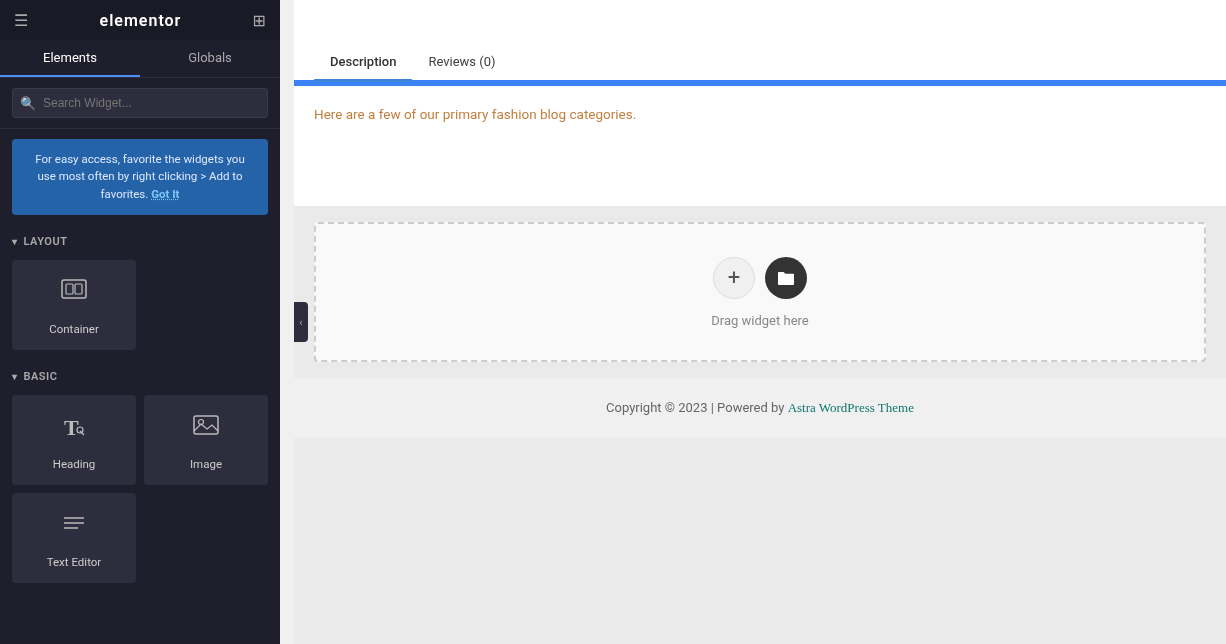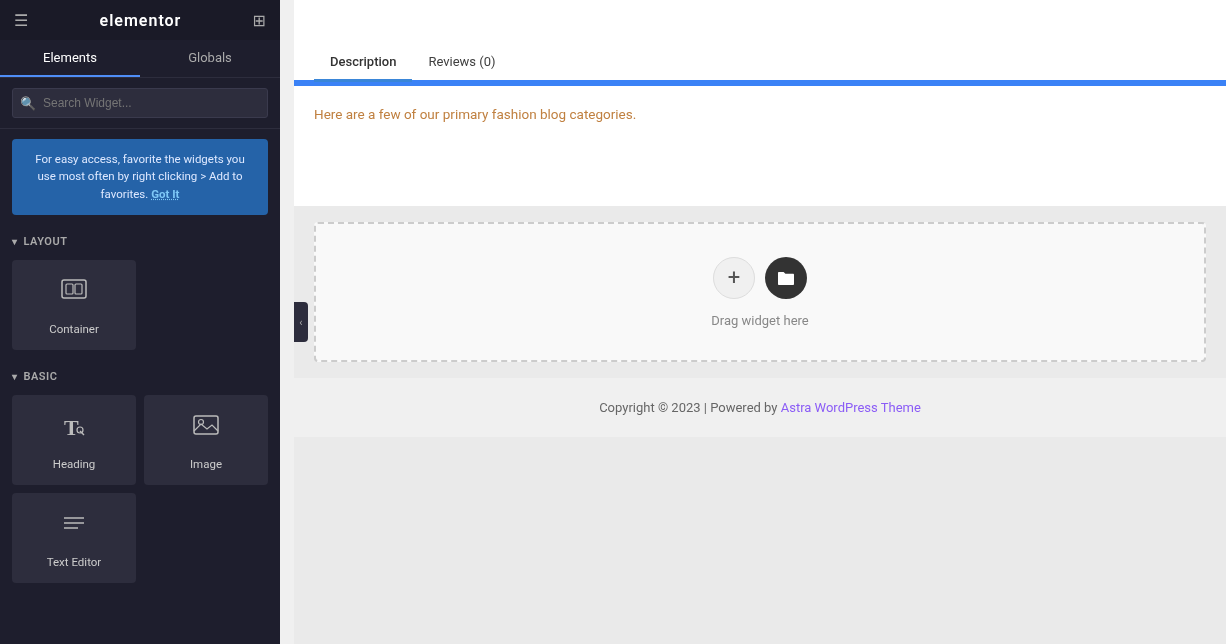--- a/index.html
+++ b/index.html
@@ -262,22 +262,23 @@
     
     .page-footer {
       background: #f0f0f0;
       text-align: center;
       padding: 22px 20px;
       font-size: 13px;
       color: #666;
     }
 
     .page-footer a {
-      color: #8b5cf6;
+      color: #0f766e;
       text-decoration: none;
+      font-family: Liberation Serif, serif;
     }
 
     
     .collapse-handle {
       position: absolute;
       right: -14px;
       top: 50%;
       transform: translateY(-50%);
       width: 14px;
       height: 40px;

